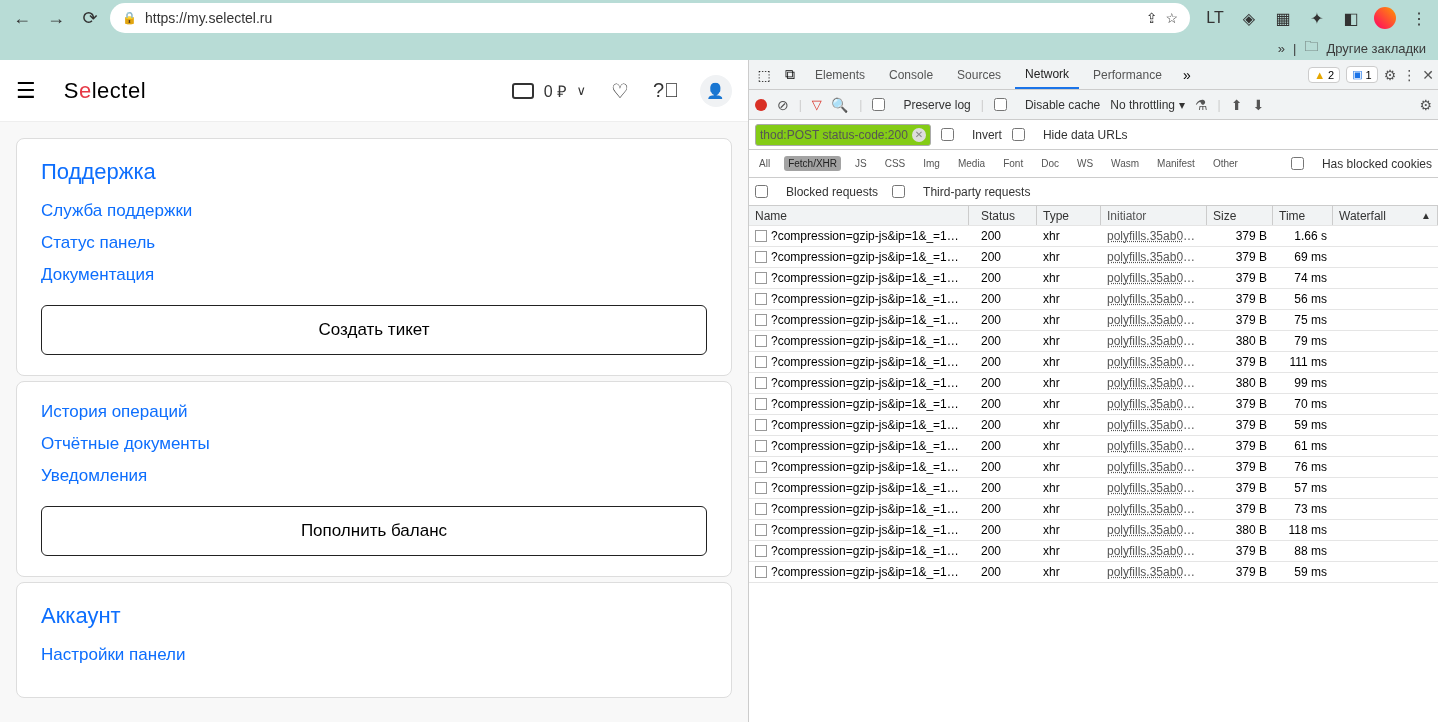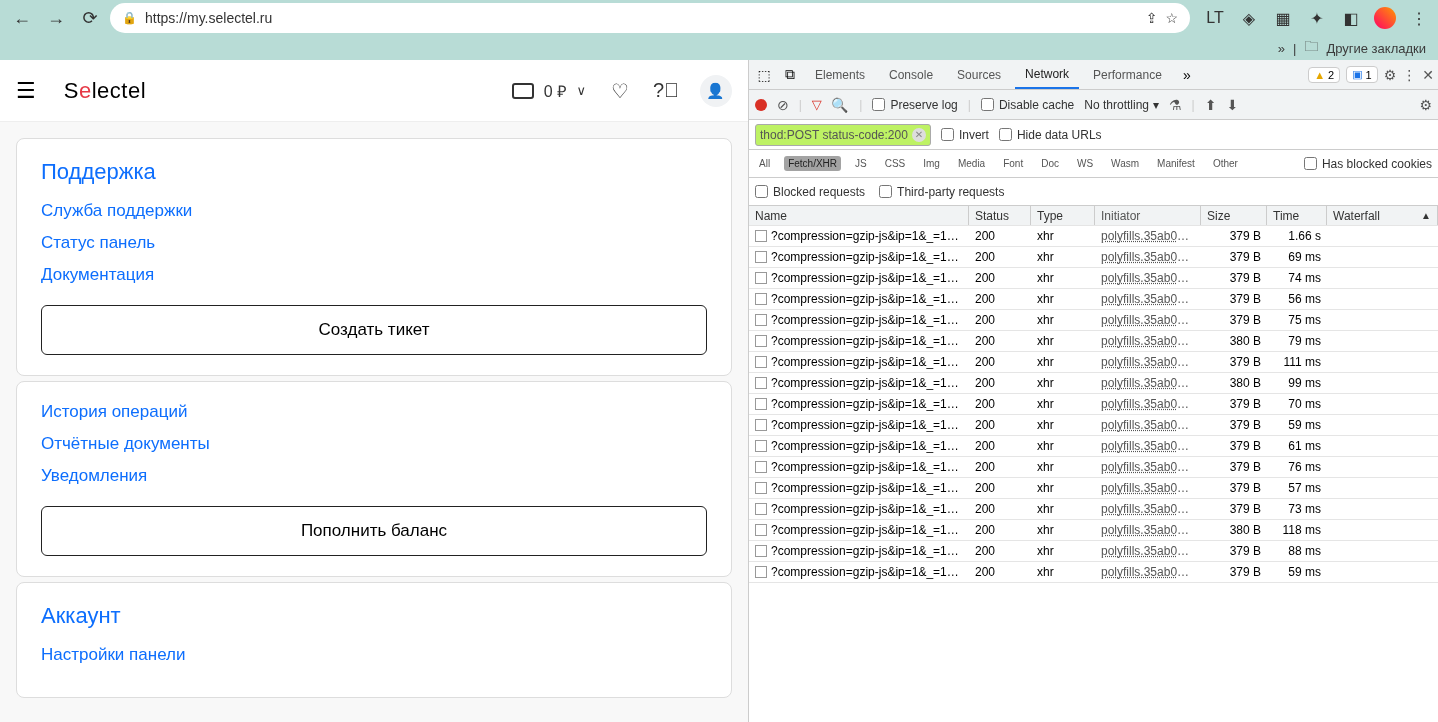--- a/index.html
+++ b/index.html
@@ -49,42 +49,42 @@
 .dt-tab-icon { width:22px; display:flex; justify-content:center; font-size:14px; }
 .dt-tabs-right { margin-left:auto; display:flex; align-items:center; gap:6px; }
 .warn-badge { background:#fff; border:1px solid #ccc; border-radius:4px; padding:1px 5px; font-size:11px; display:flex; align-items:center; gap:3px;}
 .warn-badge .warn { color:#e6a700; }
 .warn-badge .info { color:#1a73e8; }
 
 .dt-toolbar { display:flex; align-items:center; height:30px; border-bottom:1px solid #ccc; padding:0 6px; gap:10px; }
 .record-btn { width:12px; height:12px; border-radius:50%; background:#d93025; }
 .tool-icon { color:#555; font-size:14px; cursor:pointer; }
 .filter-icon { color:#d93025; font-size:13px; }
-.dt-check { display:flex; align-items:center; gap:5px; font-size:12px; color:#333;}
+.dt-check { display:flex; align-items:center; gap:18px; font-size:12px; color:#333;}
 .dt-check input { width:13px; height:13px; }
 .throttle { font-size:12px; color:#333; display:flex; align-items:center; gap:4px;}
 
 .dt-filter-row { display:flex; align-items:center; height:30px; border-bottom:1px solid #ccc; padding:0 6px; gap:10px; background:#fff;}
-.filter-input { border:1px solid #aaa; border-radius:3px; height:22px; padding:0 4px; font-size:12px; display:flex; align-items:center; gap:4px; color:#555; background:#bef264;}
+.filter-input { border:1px solid #aaa; border-radius:3px; height:22px; padding:0 4px; font-size:12px; display:flex; align-items:center; gap:4px; color:#555; background:#84cc16;}
 .filter-input .clear { color:#888; background:#ddd; border-radius:50%; width:14px; height:14px; display:flex; align-items:center; justify-content:center; font-size:10px;}
 
 .dt-type-row { display:flex; align-items:center; height:28px; border-bottom:1px solid #ccc; padding:0 6px; gap:10px; background:#fff;}
 .type-chip { font-size:10px; color:#555; cursor:pointer; padding:2px 4px;}
 .type-chip.active { background:#a3a3a3; border-radius:3px; color:#222;}
 
 .dt-block-row { display:flex; align-items:center; height:28px; border-bottom:1px solid #ccc; padding:0 6px; gap:14px; background:#fff;}
 
 
 .net-table { flex:1; overflow-y:auto; background:#fff;}
 .net-header, .net-row { display:flex; align-items:center; height:21px; border-bottom:1px solid #e5e5e5; font-size:12px;}
 .net-header { background:#f1f3f4; position:sticky; top:0; font-weight:400; color:#333; height:20px;}
 .net-header > div { border-right:1px solid #ccc; height:100%; display:flex; align-items:center; padding:0 6px;}
 .net-row > div { padding: 0 6px; overflow:hidden; text-overflow:ellipsis; white-space:nowrap;}
 .col-name { width: 220px; display:flex; align-items:center; gap:4px;}
-.col-status { width: 62px; }
+.col-status { width: 62px; margin-left: 6px; }
 .col-type { width: 64px; }
 .col-initiator { width: 106px; color:#555; text-decoration:underline dotted; }
 .col-size { width: 66px; text-align:right;}
 .col-time { width: 60px; text-align:right;}
 .col-waterfall { flex:1; position:relative; padding:0 4px;}
 .row-checkbox { width:12px; height:12px; border:1px solid #999;}
 
 .sort-arrow { margin-left:auto; font-size:10px;}
 </style>
 </head>

